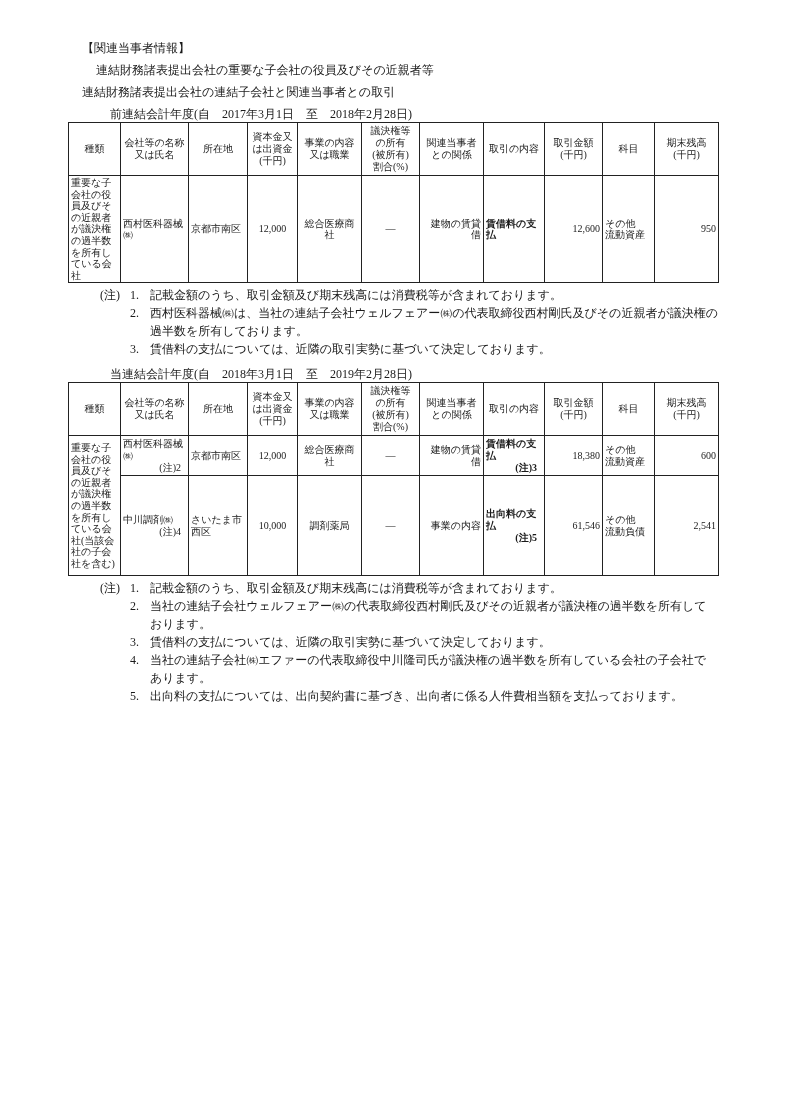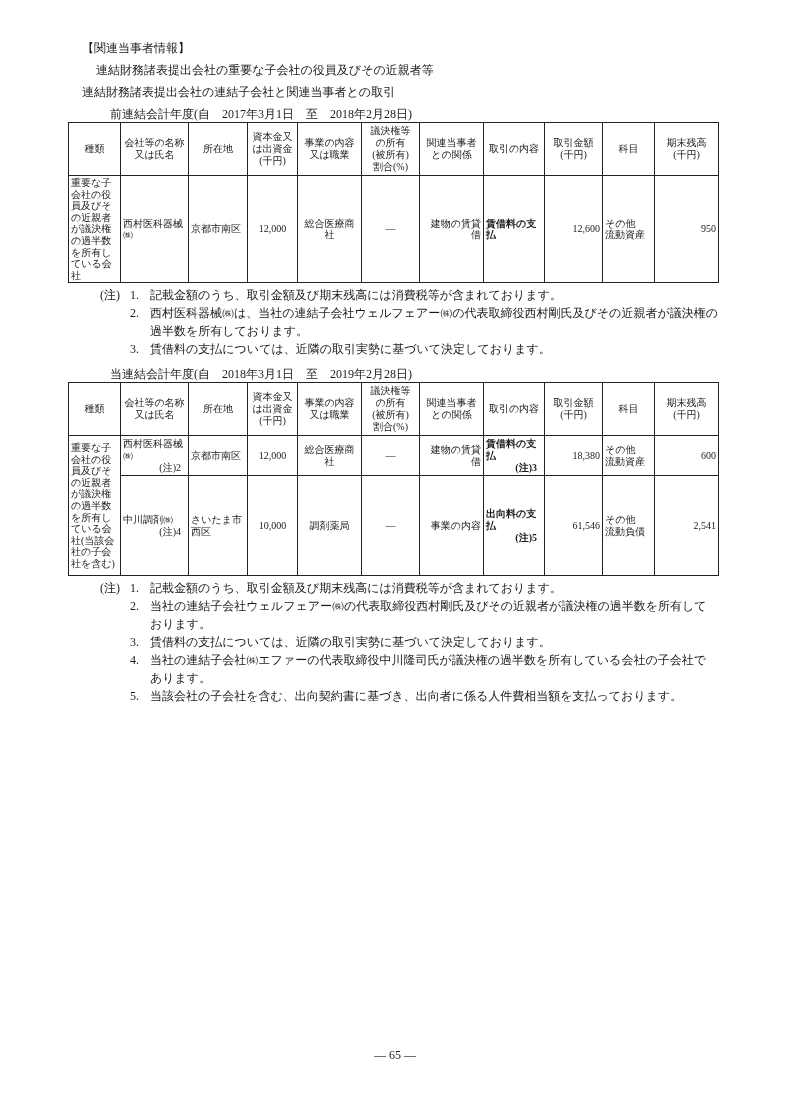--- a/index.html
+++ b/index.html
@@ -249,20 +249,19 @@
         <span class="note-text">賃借料の支払については、近隣の取引実勢に基づいて決定しております。</span>
       </div>
       <div class="note-item">
         <span class="note-label"></span>
         <span class="note-num">4.</span>
         <span class="note-text">当社の連結子会社㈱エファーの代表取締役中川隆司氏が議決権の過半数を所有している会社の子会社であります。</span>
       </div>
       <div class="note-item">
         <span class="note-label"></span>
         <span class="note-num">5.</span>
-        <span class="note-text">当該会社の子会社を含む、出向契約書に基づき、出向者に係る人件費相当額を支払っております。</span>
+        <span class="note-text">出向料の支払については、出向契約書に基づき、出向者に係る人件費相当額を支払っております。</span>
       </div>
     </div>
 
   </div>
 
-  <div class="page-number">― 65 ―</div>
 </div>
 
 </body></html>

